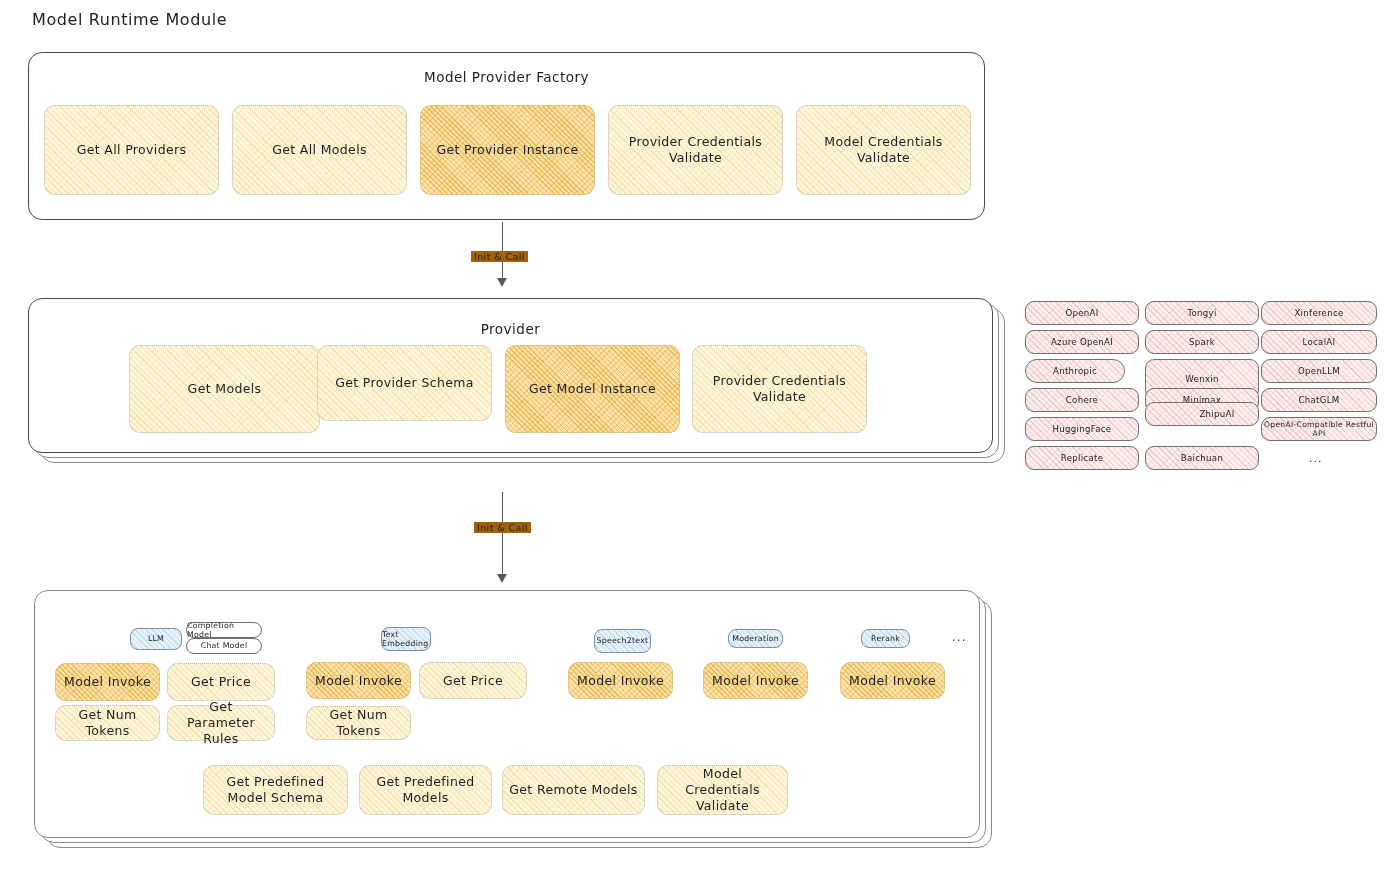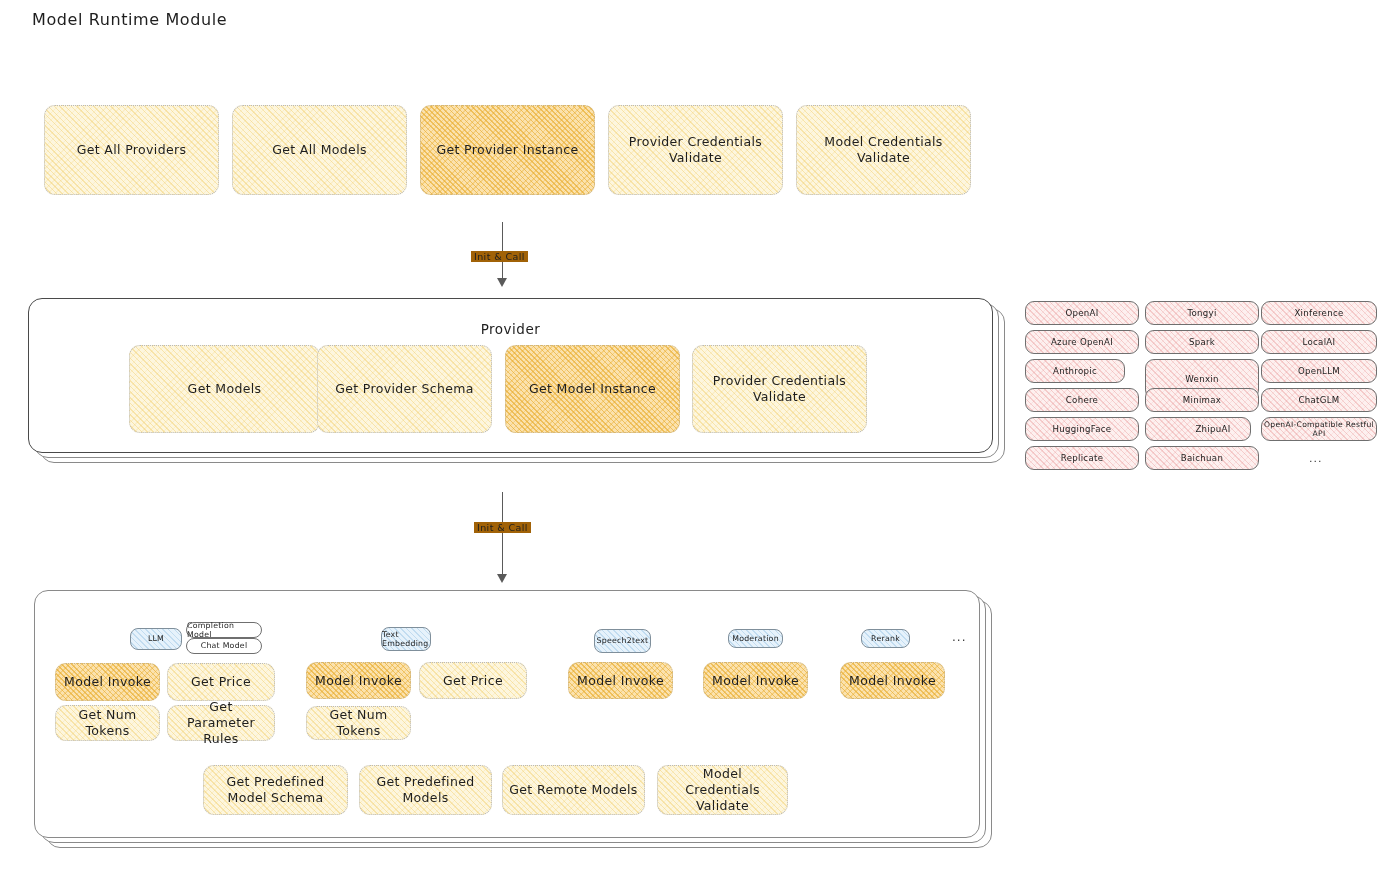--- a/index.html
+++ b/index.html
@@ -191,56 +191,59 @@
     white-space: nowrap;
   }
 </style>
 </head>
 <body>
 
 <div class="canvas">
 
   <div id="page-title" class="hand">Model Runtime Module</div>
 
+  <div class="panel" style="left:28px; top:52px; width:957px; height:168px;">
+    <div class="panel-title hand" style="top:16px;">Model Provider Factory</div>
+  </div>
   <div id="factory-chips">
       <div class="chip hand" style="left: 44px; top: 105px; width: 175px; height: 90px;">Get All Providers</div>
       <div class="chip hand" style="left: 232px; top: 105px; width: 175px; height: 90px;">Get All Models</div>
       <div class="chip hand hl" style="left: 420px; top: 105px; width: 175px; height: 90px;">Get Provider Instance</div>
       <div class="chip hand" style="left: 608px; top: 105px; width: 175px; height: 90px;">Provider Credentials Validate</div>
       <div class="chip hand" style="left: 796px; top: 105px; width: 175px; height: 90px;">Model Credentials Validate</div>
     </div>
 
   <div class="arrow-line" style="left:502px; top:222px; height:58px;"></div>
   <div class="arrow-head" style="left:497px; top:278px;"></div>
   <div class="arrow-label hand" style="left:471px; top:251px;">Init &amp; Call</div>
 
   <div class="panel shadowlayer" style="left:40px; top:308px; width:965px; height:155px;"></div>
   <div class="panel shadowlayer" style="left:34px; top:303px; width:965px; height:155px;"></div>
   <div class="panel" style="left:28px; top:298px; width:965px; height:155px;">
     <div class="panel-title hand" style="top:22px;">Provider</div>
   </div>
   <div id="provider-chips">
       <div class="chip hand" style="left: 129px; top: 345px; width: 191px; height: 88px;">Get Models</div>
-      <div class="chip hand" style="left: 317px; top: 345px; width: 175px; height: 88px;">Get Provider Schema</div>
+      <div class="chip hand" style="left: 317px; top: 345px; width: 175px; height: 76px;">Get Provider Schema</div>
       <div class="chip hand hl" style="left: 505px; top: 345px; width: 175px; height: 88px;">Get Model Instance</div>
       <div class="chip hand" style="left: 692px; top: 345px; width: 175px; height: 88px;">Provider Credentials Validate</div>
     </div>
 
   <div id="provider-list">
       <div class="pill hand" style="left: 1025px; top: 301px; width: 114px; height: 24px;">OpenAI</div>
       <div class="pill hand" style="left: 1025px; top: 330px; width: 114px; height: 24px;">Azure OpenAI</div>
-      <div class="pill hand" style="left: 1025px; top: 359px; width: 100px; height: 24px;">Anthropic</div>
+      <div class="pill hand" style="left: 1025px; top: 359px; width: 100px; height: 24px; border-radius: 12px;">Anthropic</div>
       <div class="pill hand" style="left: 1025px; top: 388px; width: 114px; height: 24px;">Cohere</div>
       <div class="pill hand" style="left: 1025px; top: 417px; width: 114px; height: 24px;">HuggingFace</div>
       <div class="pill hand" style="left: 1025px; top: 446px; width: 114px; height: 24px;">Replicate</div>
       <div class="pill hand" style="left: 1145px; top: 301px; width: 114px; height: 24px;">Tongyi</div>
       <div class="pill hand" style="left: 1145px; top: 330px; width: 114px; height: 24px;">Spark</div>
       <div class="pill hand" style="left: 1145px; top: 359px; width: 114px; height: 40px;">Wenxin</div>
       <div class="pill hand" style="left: 1145px; top: 388px; width: 114px; height: 24px;">Minimax</div>
-      <div class="pill hand" style="left: 1145px; top: 417px; width: 106px; height: 24px; padding-left: 30px;">ZhipuAI</div>
+      <div class="pill hand" style="left: 1145px; top: 402px; width: 114px; height: 24px; padding-left: 30px;">ZhipuAI</div>
       <div class="pill hand" style="left: 1145px; top: 446px; width: 114px; height: 24px;">Baichuan</div>
       <div class="pill hand" style="left: 1261px; top: 301px; width: 116px; height: 24px;">Xinference</div>
       <div class="pill hand" style="left: 1261px; top: 330px; width: 116px; height: 24px;">LocalAI</div>
       <div class="pill hand" style="left: 1261px; top: 359px; width: 116px; height: 24px;">OpenLLM</div>
       <div class="pill hand" style="left: 1261px; top: 388px; width: 116px; height: 24px;">ChatGLM</div>
       <div class="pill hand" style="left: 1261px; top: 417px; width: 116px; height: 24px; font-size: 7.6px; text-align: center;">OpenAI-Compatible Restful API</div>
       <div class="pill-ellipsis hand" style="left: 1309px; top: 452px;">...</div>
     </div>
 
   <div class="arrow-line" style="left:502px; top:492px; height:84px;"></div>

